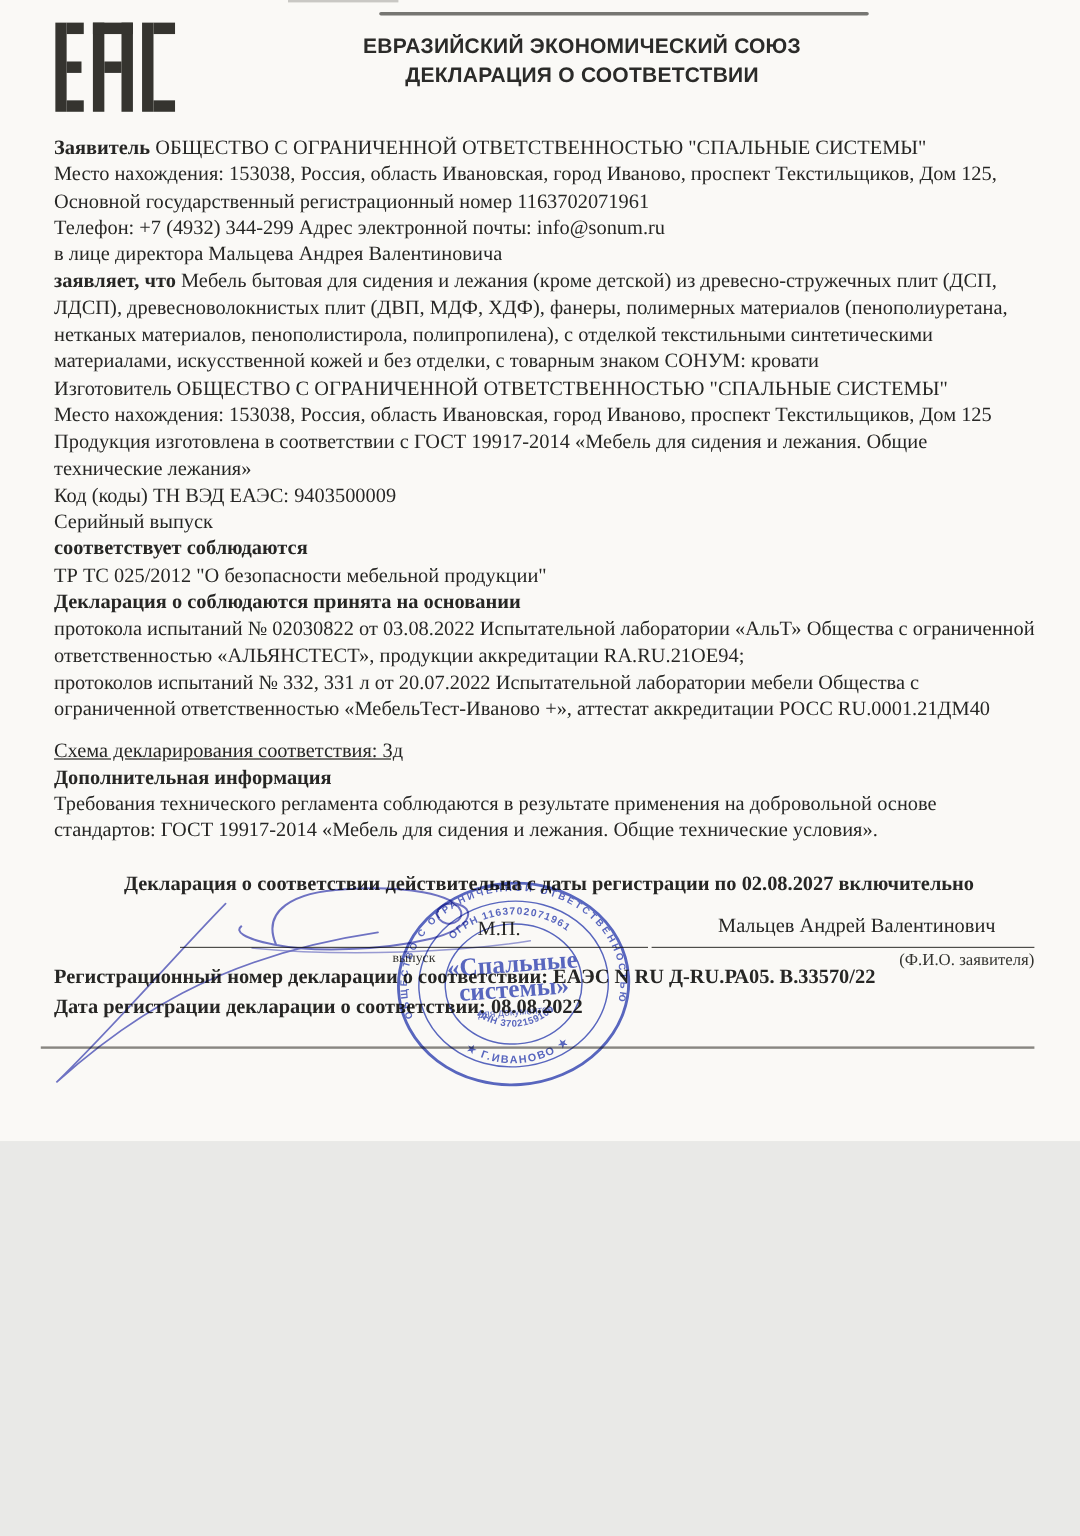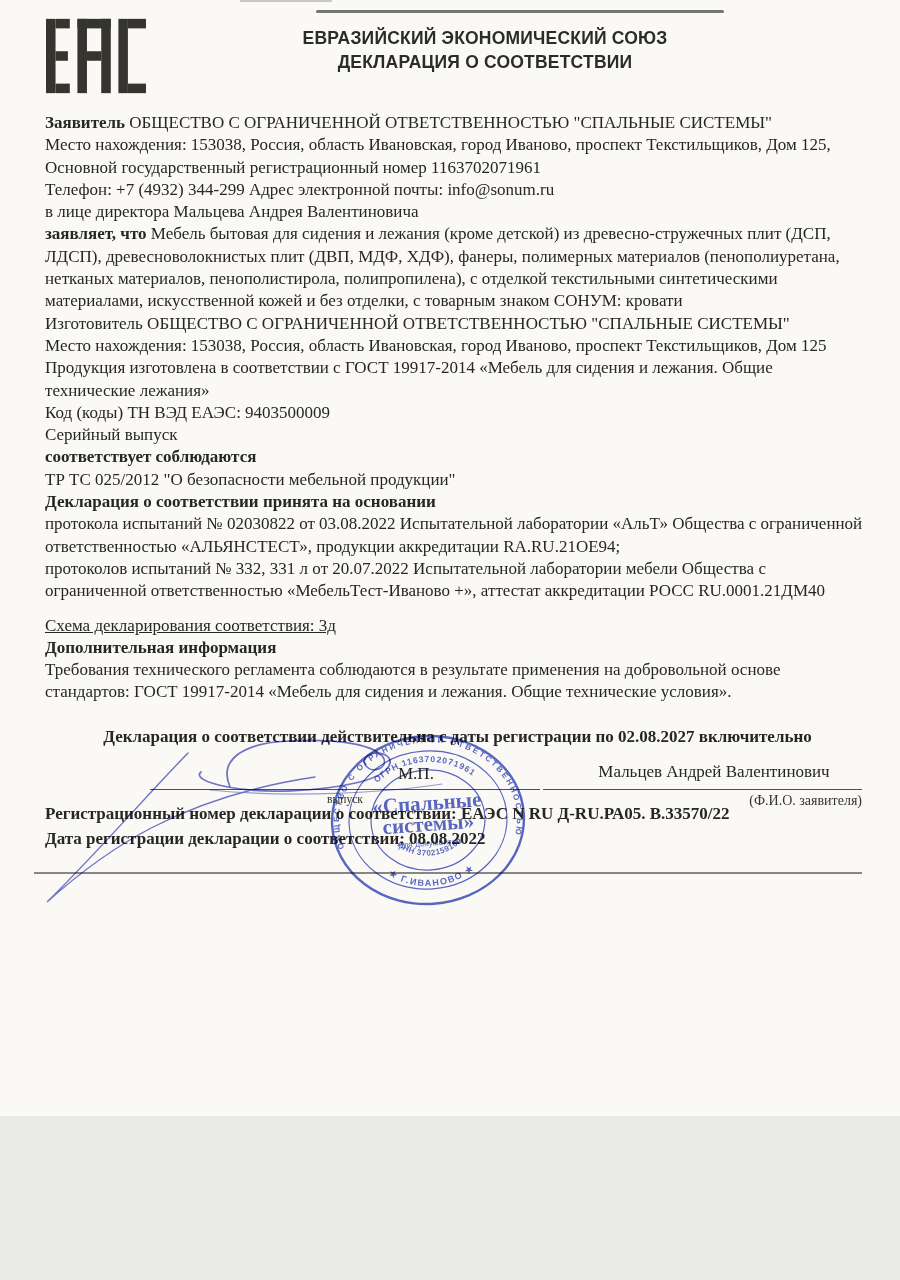--- a/index.html
+++ b/index.html
@@ -1,17 +1,17 @@
 <!DOCTYPE html>
 <html><head>
 <meta charset="utf-8">
 <style>
   html,body{margin:0;padding:0;background:#e9e9e7;}
   .page{
-    position:relative; width:900px; height:1116px; margin:0 auto;
+    position:relative; width:900px; height:951px; margin:0 auto;
     background:#faf9f6; overflow:hidden;
     font-family:"Liberation Serif", serif; color:#262624;
   }
   
   .artifact-top{position:absolute;left:316px;top:10px;width:408px;height:3px;background:#4a4a46;opacity:.75;border-radius:2px;}
   .artifact-top2{position:absolute;left:240px;top:0;width:92px;height:2px;background:#c9c8c4;}
   
   .eac-logo{position:absolute;left:46px;top:18px;width:100px;height:76px;}
   .doc-title{
     position:absolute;left:150px;right:80px;top:26px;text-align:center;
@@ -78,21 +78,21 @@
       <div class="line"><span>нетканых материалов, пенополистирола, полипропилена), с отделкой текстильными синтетическими</span></div>
       <div class="line"><span>материалами, искусственной кожей и без отделки, с товарным знаком СОНУМ: кровати</span></div>
       <div class="line"><span>Изготовитель ОБЩЕСТВО С ОГРАНИЧЕННОЙ ОТВЕТСТВЕННОСТЬЮ "СПАЛЬНЫЕ СИСТЕМЫ"</span></div>
       <div class="line"><span>Место нахождения: 153038, Россия, область Ивановская, город Иваново, проспект Текстильщиков, Дом 125</span></div>
       <div class="line"><span>Продукция изготовлена в соответствии с ГОСТ 19917-2014 «Мебель для сидения и лежания. Общие</span></div>
       <div class="line"><span>технические лежания»</span></div>
       <div class="line"><span>Код (коды) ТН ВЭД ЕАЭС: 9403500009</span></div>
       <div class="line"><span>Серийный выпуск</span></div>
       <div class="line"><span class="b">соответствует соблюдаются</span></div>
       <div class="line"><span>ТР ТС 025/2012 "О безопасности мебельной продукции"</span></div>
-      <div class="line"><span class="b">Декларация о соответствии принята на основании</span></div>
+      <div class="line"><span class="b">Декларация о соблюдаются принята на основании</span></div>
       <div class="line"><span>протокола испытаний № 02030822 от 03.08.2022 Испытательной лаборатории «АльТ» Общества с ограниченной</span></div>
       <div class="line"><span>ответственностью «АЛЬЯНСТЕСТ», продукции аккредитации RA.RU.21ОЕ94;</span></div>
       <div class="line"><span>протоколов испытаний № 332, 331 л от 20.07.2022 Испытательной лаборатории мебели Общества с</span></div>
       <div class="line"><span>ограниченной ответственностью «МебельТест-Иваново +», аттестат аккредитации РОСС RU.0001.21ДМ40</span></div>
       <div class="line" style="margin-top: 12px; text-decoration: underline;"><span>Схема декларирования соответствия: 3д</span></div>
       <div class="line"><span class="b">Дополнительная информация</span></div>
       <div class="line"><span>Требования технического регламента соблюдаются в результате применения на добровольной основе</span></div>
       <div class="line"><span>стандартов: ГОСТ 19917-2014 «Мебель для сидения и лежания. Общие технические условия».</span></div>
       <div class="line" style="margin-top: 22px; text-align: center;"><span class="b">Декларация о соответствии действительна с даты регистрации по 02.08.2027 включительно</span></div>
     </main>

